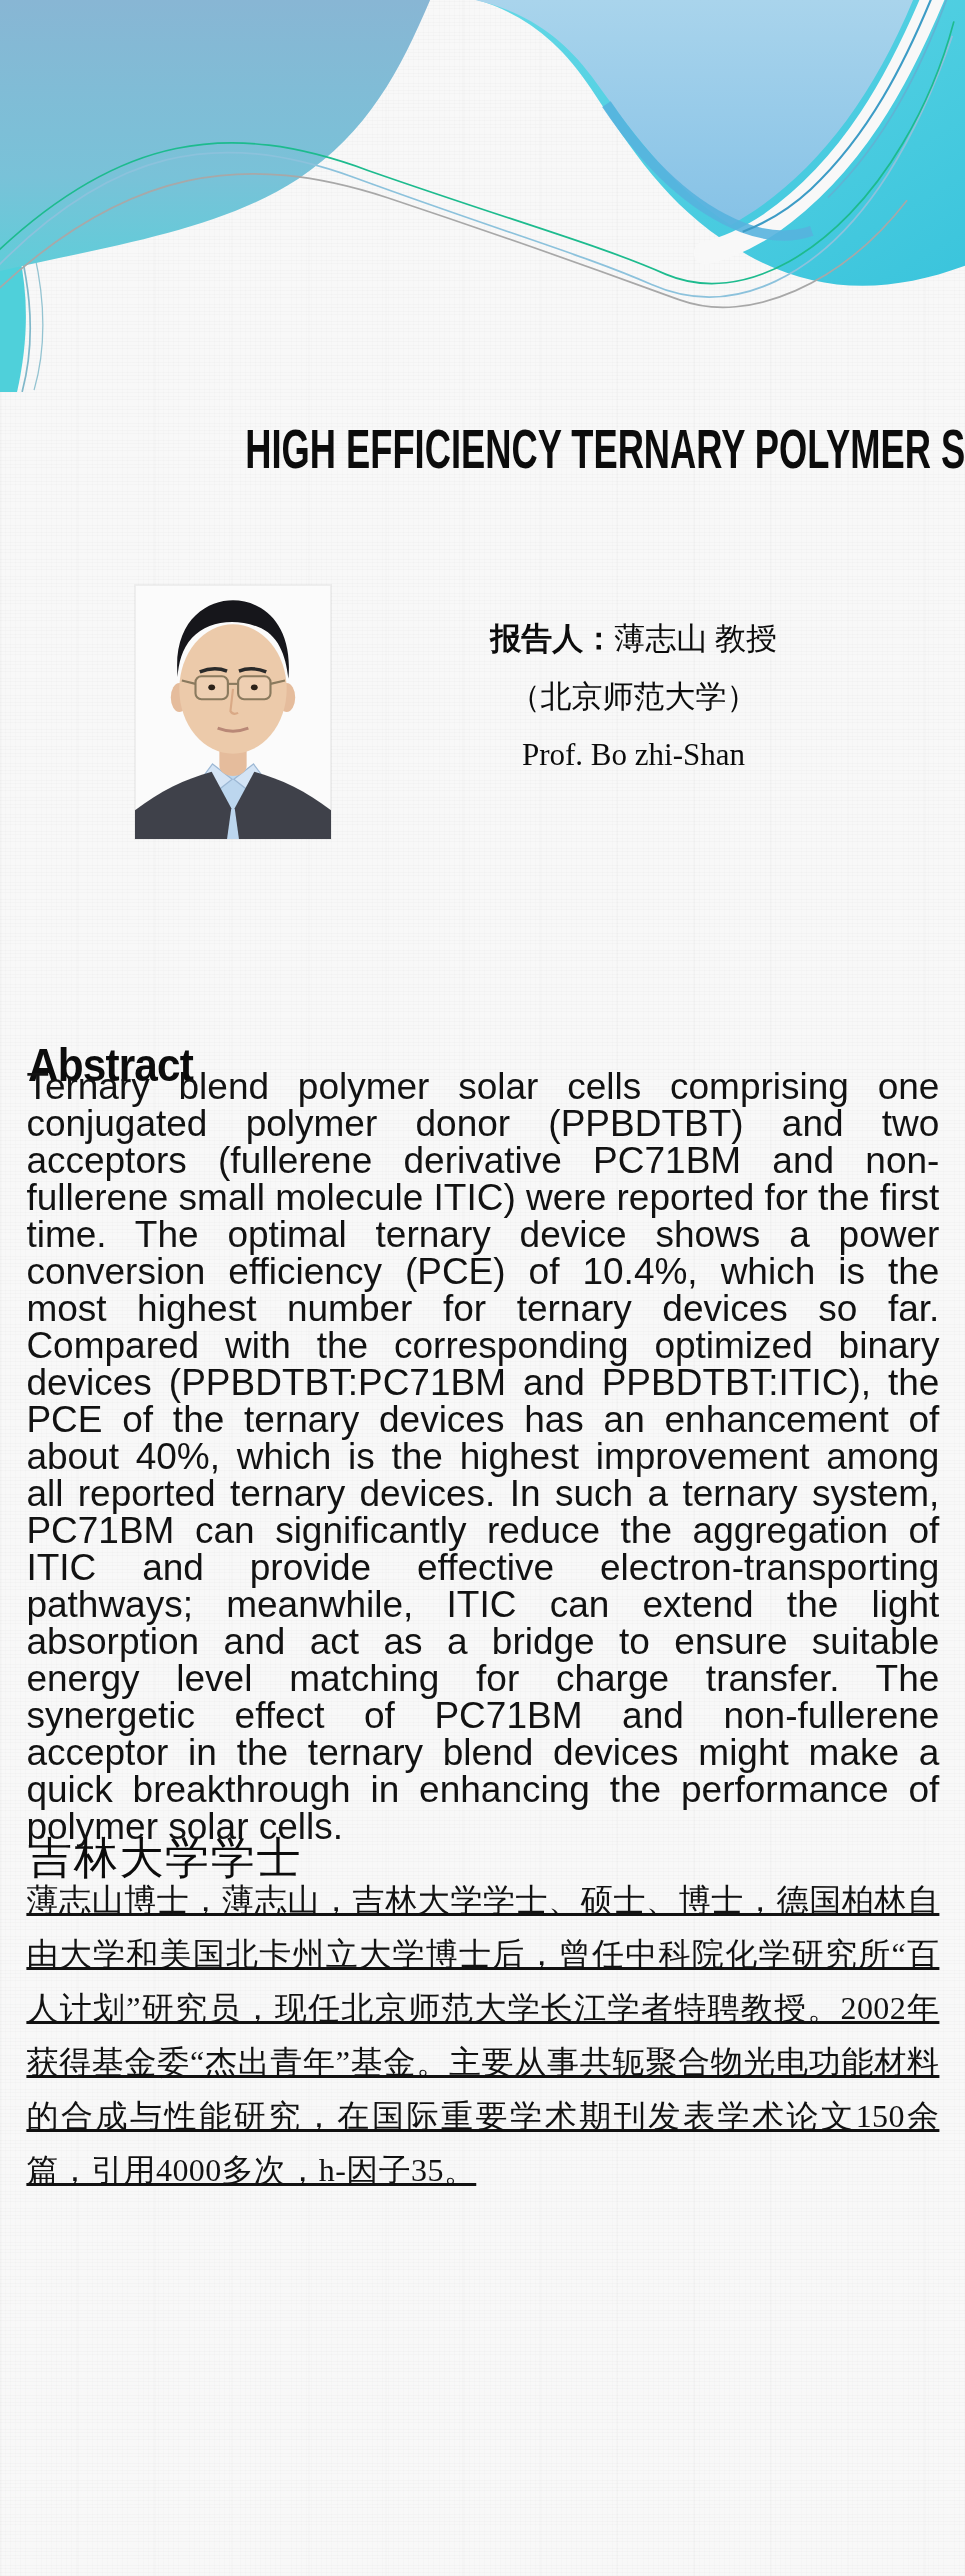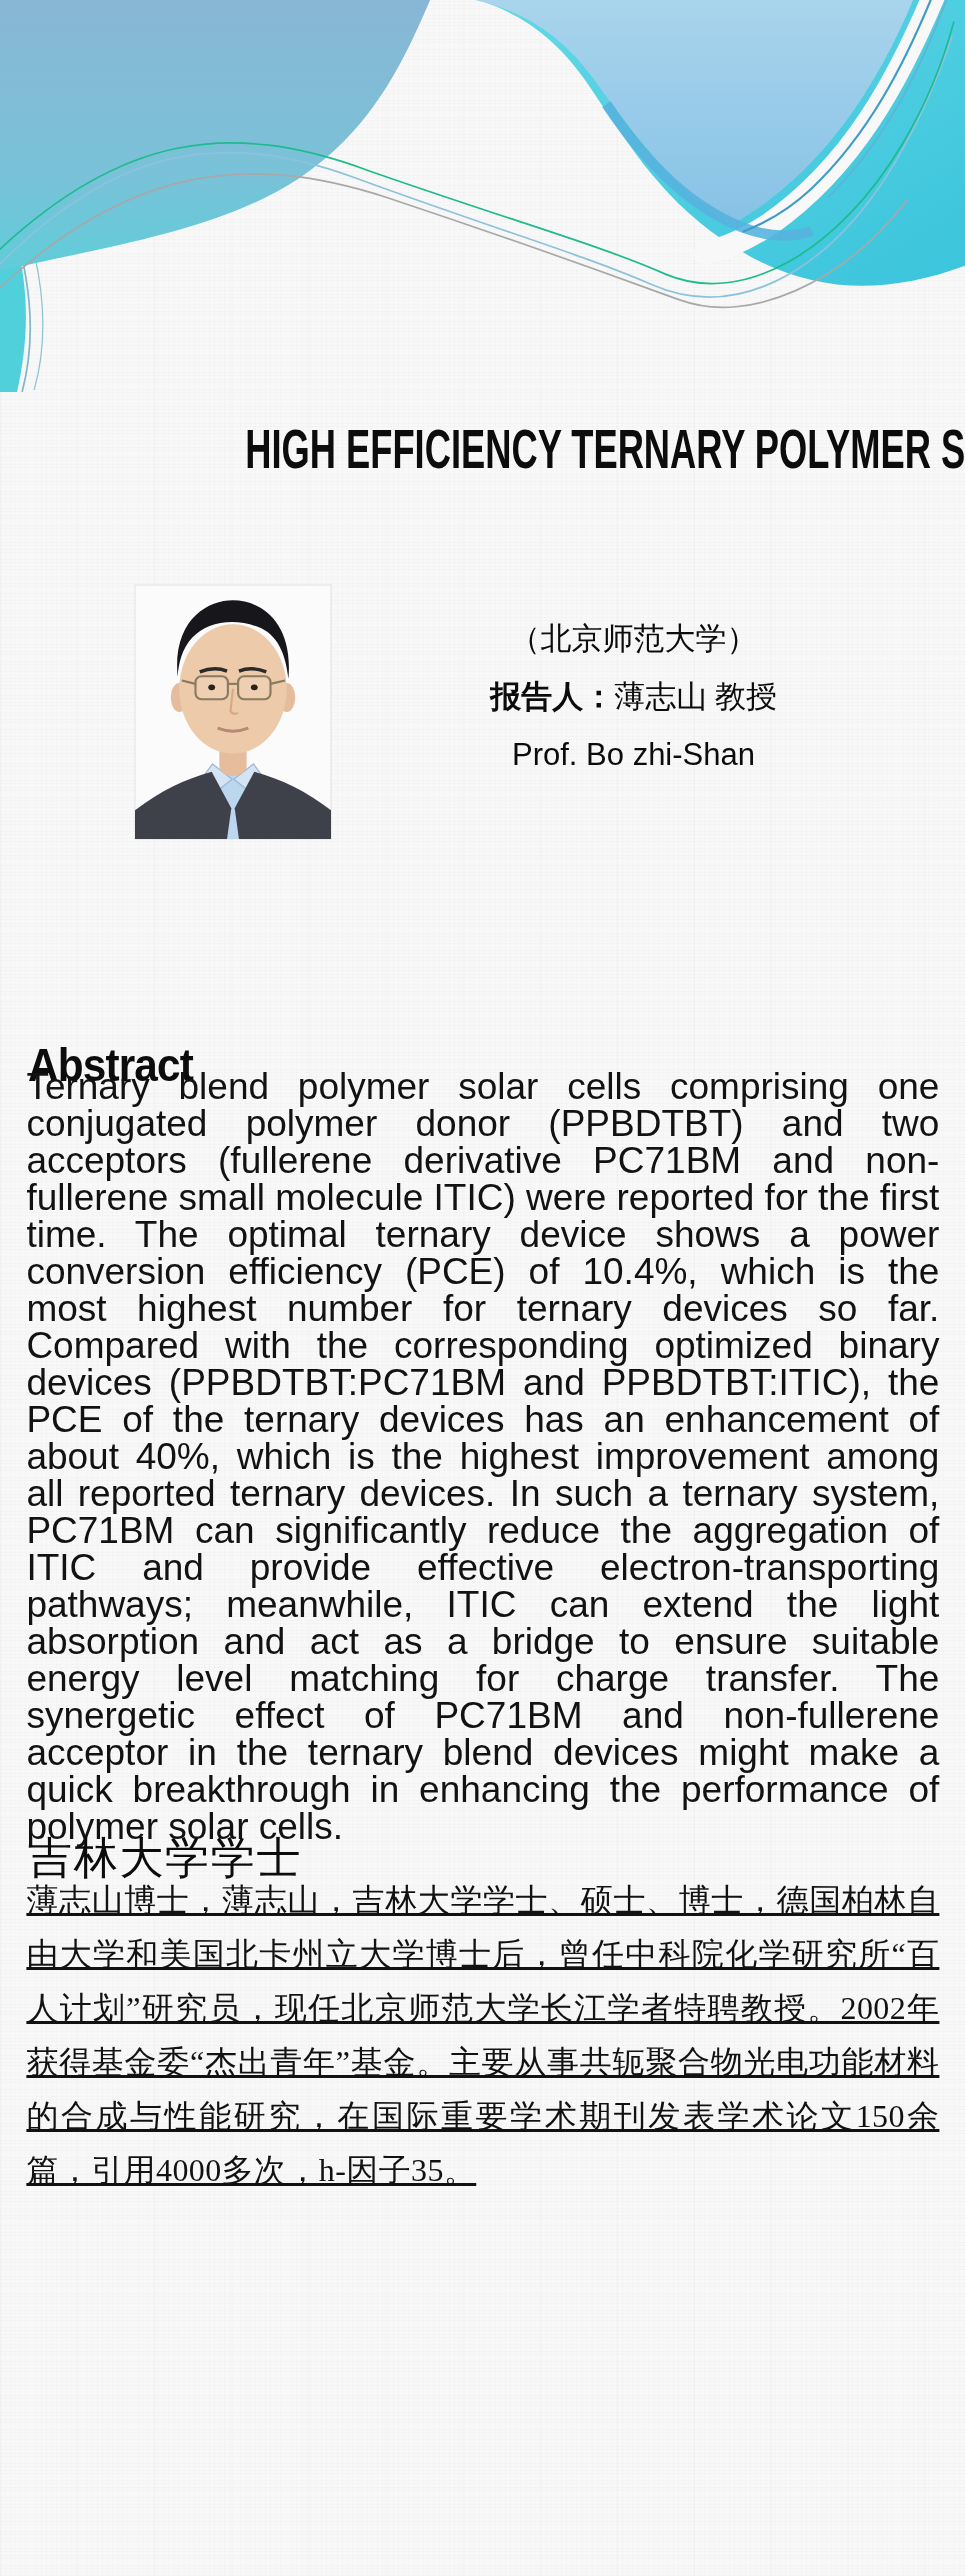--- a/index.html
+++ b/index.html
@@ -47,21 +47,21 @@
   }
   .speaker-line{
     font-size:31px;
     line-height:58px;
     color:#0c0c0c;
     white-space:nowrap;
   }
   .speaker-line .lbl{font-weight:bold;font-family:"Liberation Sans",sans-serif;}
   .speaker-line .nm{font-family:"Liberation Serif",serif;}
   .zh-serif{font-family:"Liberation Serif",serif;}
-  .en{font-family:Liberation Sans, sans-serif;}
+  .en{font-family:Liberation Serif, serif;}
 
   .abs-heading{
     position:absolute;left:28px;top:1038px;margin:0;
     font-size:46px;font-weight:800;color:#0c0c0c;
     transform:scaleX(0.92);transform-origin:0 50%;
     letter-spacing:-0.9px;
   }
   .abs-body{
     position:absolute;left:26.4px;top:1068px;width:913px;margin:0;
     font-size:37px;line-height:37px;
@@ -168,24 +168,24 @@
       <ellipse cx="90" cy="120" rx="4" ry="3.4" fill="#2b2118"></ellipse>
       <ellipse cx="140" cy="120" rx="4" ry="3.4" fill="#2b2118"></ellipse>
 
       <path d="M115,122 L112,148 Q115,153 121,150" stroke="#d9a986" stroke-width="2.5" fill="none"></path>
 
       <path d="M97,168 Q115,175 133,168" stroke="#b98877" stroke-width="3.5" fill="none"></path>
     </svg>
   </div>
 
   <div class="speaker-info">
-    <div class="speaker-line zh-serif">（北京师范大学）</div>
     <div class="speaker-line">
       <span class="lbl">报告人：</span><span class="nm">薄志山 教授</span>
     </div>
+    <div class="speaker-line zh-serif">（北京师范大学）</div>
     <div class="speaker-line en">Prof. Bo zhi-Shan</div>
   </div>
 
   <h2 class="abs-heading">Abstract</h2>
   <p class="abs-body">Ternary blend polymer solar cells comprising one conjugated polymer donor (PPBDTBT) and two acceptors (fullerene derivative PC71BM and non-fullerene small molecule ITIC) were reported for the first time. The optimal ternary device shows a power conversion efficiency (PCE) of 10.4%, which is the most highest number for ternary devices so far. Compared with the corresponding optimized binary devices (PPBDTBT:PC71BM and PPBDTBT:ITIC), the PCE of the ternary devices has an enhancement of about 40%, which is the highest improvement among all reported ternary devices. In such a ternary system, PC71BM can significantly reduce the aggregation of ITIC and provide effective electron-transporting pathways; meanwhile, ITIC can extend the light absorption and act as a bridge to ensure suitable energy level matching for charge transfer. The synergetic effect of PC71BM and non-fullerene acceptor in the ternary blend devices might make a quick breakthrough in enhancing the performance of polymer solar cells.</p>
 
   <h2 class="bio-heading">吉林大学学士</h2>
   <p class="bio-body">薄志山博士，薄志山，吉林大学学士、硕士、博士，德国柏林自由大学和美国北卡州立大学博士后，曾任中科院化学研究所“百人计划”研究员，现任北京师范大学长江学者特聘教授。2002年获得基金委“杰出青年”基金。主要从事共轭聚合物光电功能材料的合成与性能研究，在国际重要学术期刊发表学术论文150余篇，引用4000多次，h-因子35。</p>
 
 </div>

